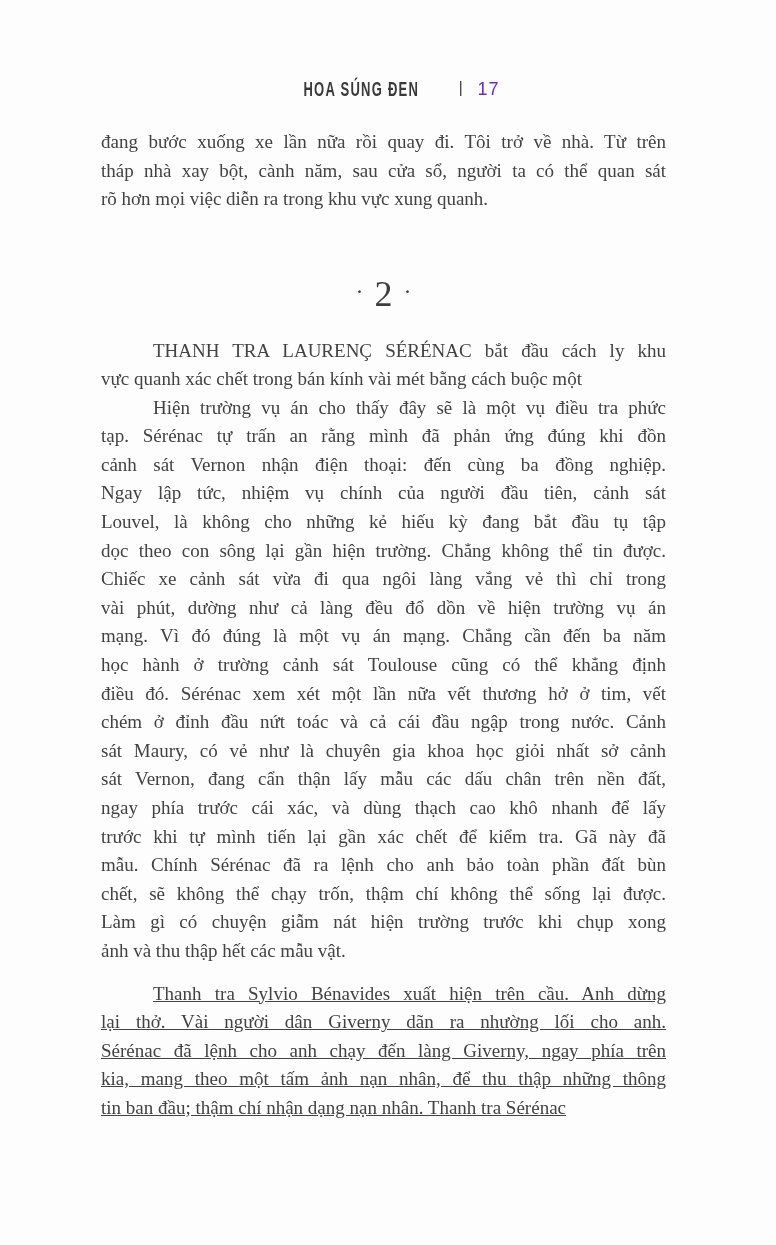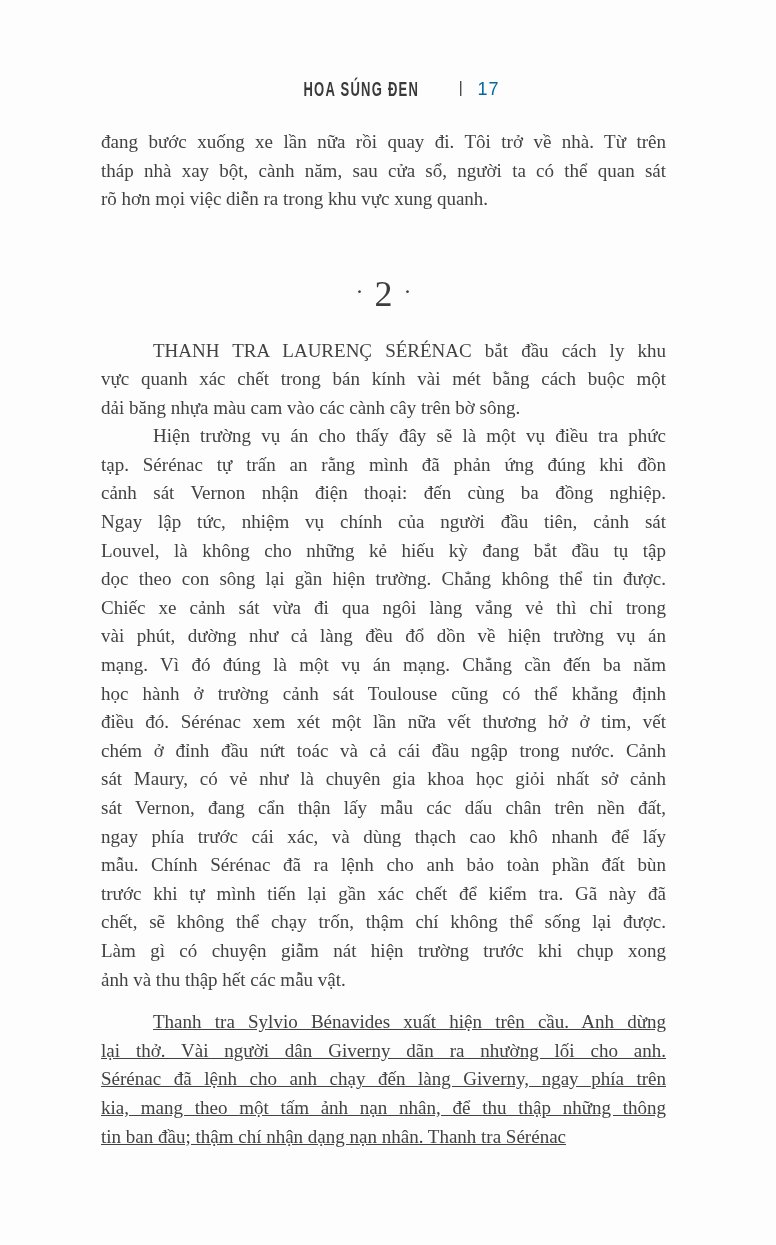--- a/index.html
+++ b/index.html
@@ -44,21 +44,21 @@
     position: relative;
     top: -1px;
   }
   .head-pagenum {
     display: inline-block;
     font-size: 18px;
     font-weight: 400;
     letter-spacing: 1px;
     margin-left: 8px;
     vertical-align: middle;
-    color: #0369a1;
+    color: #6d28d9;
   }
   .body-text {
     margin-top: 27px;
     font-size: 19px;
     line-height: 28.6px;
   }
   .para { margin: 0; }
   .line {
     text-align: justify;
     text-align-last: justify;
@@ -113,42 +113,41 @@
 
 
     <div class="chapter-heading">
       <span class="chapter-dot">·</span><span class="chapter-number">2</span><span class="chapter-dot">·</span>
     </div>
 
     <div class="para indent">
 
     <div class="line">THANH TRA LAURENÇ SÉRÉNAC bắt đầu cách ly khu</div>
         <div class="line">vực quanh xác chết trong bán kính vài mét bằng cách buộc một</div>
-        <div class="line">dải băng nhựa màu cam vào các cành cây trên bờ sông.</div>
       </div>
 
     <div class="para indent">
 
     <div class="line">Hiện trường vụ án cho thấy đây sẽ là một vụ điều tra phức</div>
         <div class="line">tạp. Sérénac tự trấn an rằng mình đã phản ứng đúng khi đồn</div>
         <div class="line">cảnh sát Vernon nhận điện thoại: đến cùng ba đồng nghiệp.</div>
         <div class="line">Ngay lập tức, nhiệm vụ chính của người đầu tiên, cảnh sát</div>
         <div class="line">Louvel, là không cho những kẻ hiếu kỳ đang bắt đầu tụ tập</div>
         <div class="line">dọc theo con sông lại gần hiện trường. Chẳng không thể tin được.</div>
         <div class="line">Chiếc xe cảnh sát vừa đi qua ngôi làng vắng vẻ thì chỉ trong</div>
         <div class="line">vài phút, dường như cả làng đều đổ dồn về hiện trường vụ án</div>
         <div class="line">mạng. Vì đó đúng là một vụ án mạng. Chẳng cần đến ba năm</div>
         <div class="line">học hành ở trường cảnh sát Toulouse cũng có thể khẳng định</div>
         <div class="line">điều đó. Sérénac xem xét một lần nữa vết thương hở ở tim, vết</div>
         <div class="line">chém ở đỉnh đầu nứt toác và cả cái đầu ngập trong nước. Cảnh</div>
         <div class="line">sát Maury, có vẻ như là chuyên gia khoa học giỏi nhất sở cảnh</div>
         <div class="line">sát Vernon, đang cẩn thận lấy mẫu các dấu chân trên nền đất,</div>
         <div class="line">ngay phía trước cái xác, và dùng thạch cao khô nhanh để lấy</div>
+        <div class="line">trước khi tự mình tiến lại gần xác chết để kiểm tra. Gã này đã</div>
         <div class="line">mẫu. Chính Sérénac đã ra lệnh cho anh bảo toàn phần đất bùn</div>
-        <div class="line">trước khi tự mình tiến lại gần xác chết để kiểm tra. Gã này đã</div>
         <div class="line">chết, sẽ không thể chạy trốn, thậm chí không thể sống lại được.</div>
         <div class="line">Làm gì có chuyện giẫm nát hiện trường trước khi chụp xong</div>
         <div class="line">ảnh và thu thập hết các mẫu vật.</div>
       </div>
 
     <div class="para indent gap-above">
 
     <div class="line">Thanh tra Sylvio Bénavides xuất hiện trên cầu. Anh dừng</div>
         <div class="line">lại thở. Vài người dân Giverny dãn ra nhường lối cho anh.</div>
         <div class="line">Sérénac đã lệnh cho anh chạy đến làng Giverny, ngay phía trên</div>

